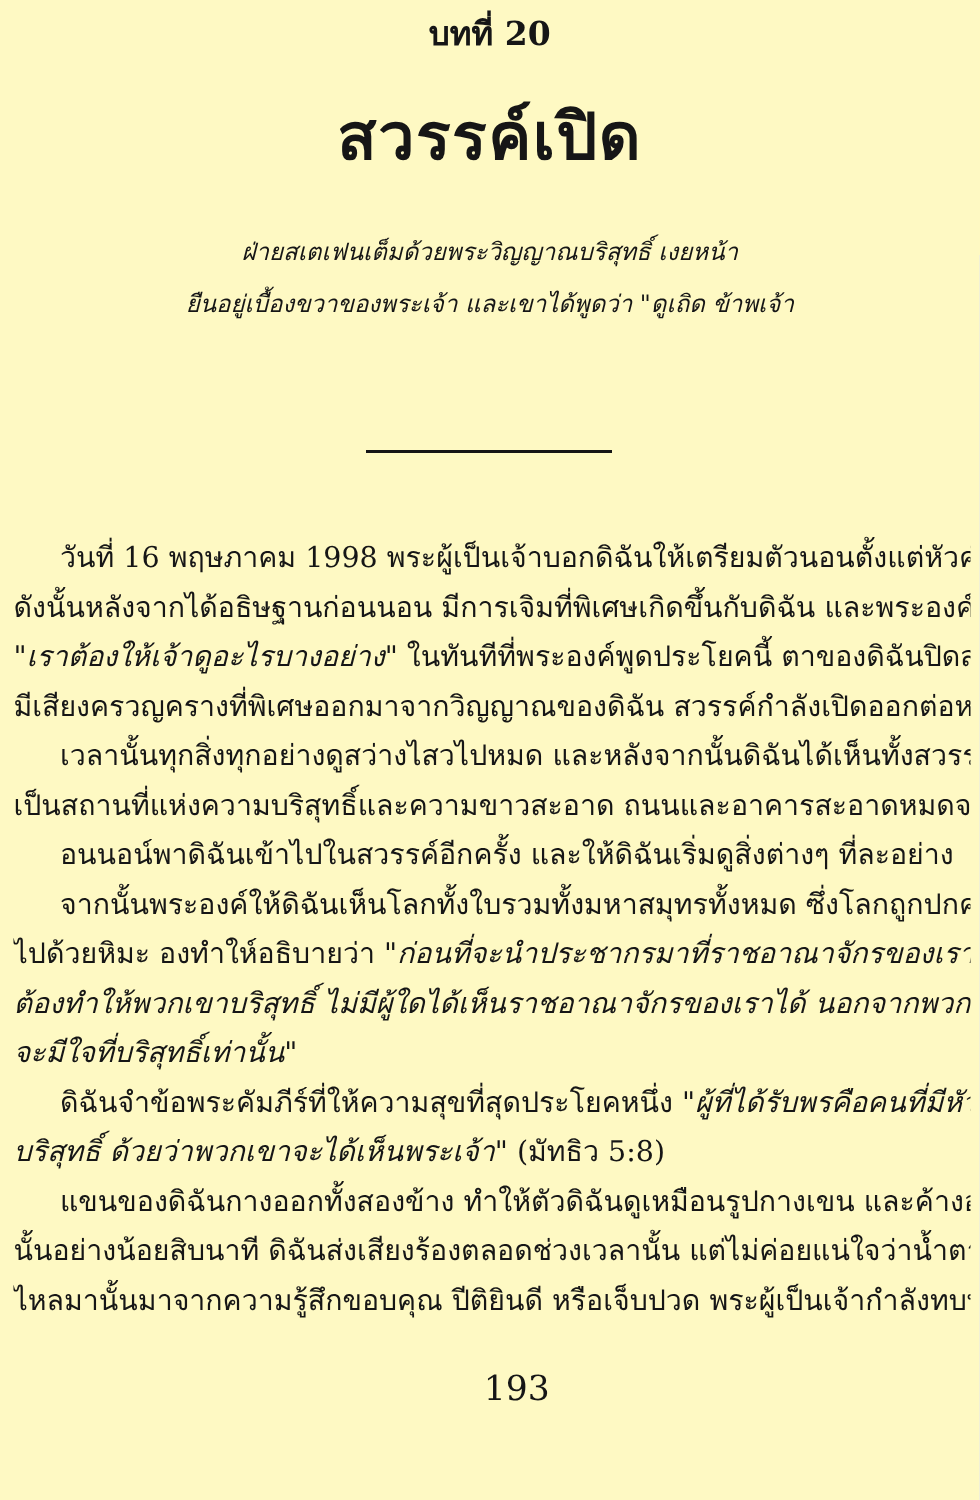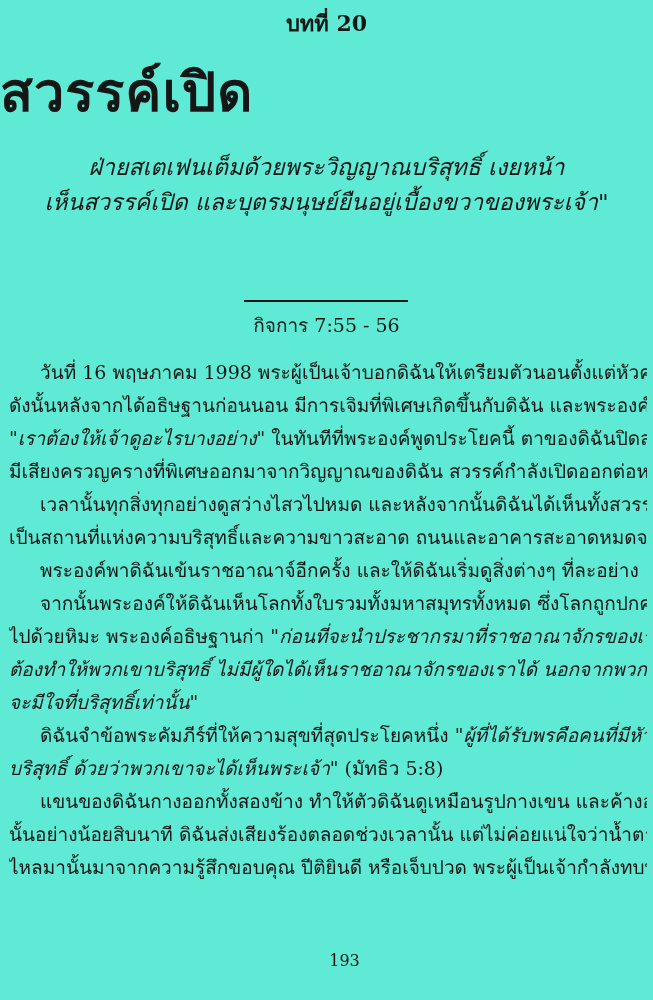--- a/index.html
+++ b/index.html
@@ -1,48 +1,48 @@
 <!DOCTYPE html>
 <html><head>
 <meta charset="utf-8">
 <style>
   html, body { margin: 0; padding: 0; background: #e8e8e8; }
   .page {
     position: relative;
     width: 653px;
     height: 1000px;
     margin: 0 auto;
-    background: #5eead4;
+    background: #fef9c3;
     color: #161616;
     font-family: "DejaVu Serif", "Liberation Serif", serif;
     overflow: hidden;
   }
   .chapter-label {
     position: absolute;
     top: 8px; left: 0; right: 0;
     text-align: center;
     font-size: 22px;
     font-weight: bold;
     line-height: 30px;
   }
   .page-title {
     position: absolute;
     top: 64px; left: 0; right: 0;
-    text-align: left;
-    font-size: 54px;
+    text-align: center;
+    font-size: 43px;
     font-weight: bold;
     line-height: 56px;
     letter-spacing: 1px;
   }
   .epigraph {
     position: absolute;
     top: 150px; left: 30px; right: 30px;
     text-align: center;
     font-style: italic;
-    font-size: 23px;
+    font-size: 16px;
     line-height: 35px;
   }
   .divider {
     position: absolute;
     top: 300px;
     left: 244px;
     width: 164px;
     height: 2px;
     background: #151515;
   }
@@ -58,55 +58,54 @@
     top: 356px; left: 9px; right: 6px;
     font-size: 19px;
     line-height: 33px;
   }
   .para { margin: 0; }
   .line { white-space: nowrap; overflow: hidden; }
   .line.indent { padding-left: 31px; }
   .italic { font-style: italic; }
   .page-number {
     position: absolute;
-    top: 951px; left: 0; right: 0;
+    top: 913px; left: 0; right: 0;
     text-align: center;
-    font-size: 16px;
+    font-size: 23px;
     padding-left: 36px;
   }
 </style>
 </head>
 <body>
 
 <div class="page">
   <div class="chapter-label">บทที่ 20</div>
   <div class="page-title">สวรรค์เปิด</div>
   <div class="epigraph">
       <div class="ep-line">ฝ่ายสเตเฟนเต็มด้วยพระวิญญาณบริสุทธิ์ เงยหน้า</div>
-      <div class="ep-line">เห็นสวรรค์เปิด และบุตรมนุษย์ยืนอยู่เบื้องขวาของพระเจ้า"</div>
+      <div class="ep-line">ยืนอยู่เบื้องขวาของพระเจ้า และเขาได้พูดว่า "ดูเถิด ข้าพเจ้า</div>
     </div>
   <div class="divider"></div>
-  <div class="reference">กิจการ 7:55 - 56</div>
   <div class="body-text">
       <div class="para">
         <div class="line indent"><span>วันที่ 16 พฤษภาคม 1998  พระผู้เป็นเจ้าบอกดิฉันให้เตรียมตัวนอนตั้งแต่หัวค่ำ</span></div>
         <div class="line"><span>ดังนั้นหลังจากได้อธิษฐานก่อนนอน มีการเจิมที่พิเศษเกิดขึ้นกับดิฉัน และพระองค์ได้พูดว่า</span></div>
         <div class="line"><span class="italic">"เราต้องให้เจ้าดูอะไรบางอย่าง" </span><span>ในทันทีที่พระองค์พูดประโยคนี้ ตาของดิฉันปิดสนิท และ</span></div>
         <div class="line"><span>มีเสียงครวญครางที่พิเศษออกมาจากวิญญาณของดิฉัน สวรรค์กำลังเปิดออกต่อหน้าดิฉัน</span></div>
       </div>
       <div class="para">
         <div class="line indent"><span>เวลานั้นทุกสิ่งทุกอย่างดูสว่างไสวไปหมด และหลังจากนั้นดิฉันได้เห็นทั้งสวรรค์</span></div>
         <div class="line"><span>เป็นสถานที่แห่งความบริสุทธิ์และความขาวสะอาด ถนนและอาคารสะอาดหมดจดอย่างไม่</span></div>
       </div>
       <div class="para">
-        <div class="line indent"><span>พระองค์พาดิฉันเข้นราชอาณาจ์อีกครั้ง และให้ดิฉันเริ่มดูสิ่งต่างๆ ที่ละอย่าง</span></div>
+        <div class="line indent"><span>อนนอน์พาดิฉันเข้าไปในสวรรค์อีกครั้ง และให้ดิฉันเริ่มดูสิ่งต่างๆ ที่ละอย่าง</span></div>
       </div>
       <div class="para">
         <div class="line indent"><span>จากนั้นพระองค์ให้ดิฉันเห็นโลกทั้งใบรวมทั้งมหาสมุทรทั้งหมด ซึ่งโลกถูกปกคลุม</span></div>
-        <div class="line"><span>ไปด้วยหิมะ พระองค์อธิษฐานก่า </span><span class="italic">"ก่อนที่จะนำประชากรมาที่ราชอาณาจักรของเรา เรา</span></div>
+        <div class="line"><span>ไปด้วยหิมะ องทำให์อธิบายว่า </span><span class="italic">"ก่อนที่จะนำประชากรมาที่ราชอาณาจักรของเรา เรา</span></div>
         <div class="line"><span class="italic">ต้องทำให้พวกเขาบริสุทธิ์ ไม่มีผู้ใดได้เห็นราชอาณาจักรของเราได้ นอกจากพวกเขา</span></div>
         <div class="line"><span class="italic">จะมีใจที่บริสุทธิ์เท่านั้น"</span></div>
       </div>
       <div class="para">
         <div class="line indent"><span>ดิฉันจำข้อพระคัมภีร์ที่ให้ความสุขที่สุดประโยคหนึ่ง </span><span class="italic">"ผู้ที่ได้รับพรคือคนที่มีหัวใจ</span></div>
         <div class="line"><span class="italic">บริสุทธิ์ ด้วยว่าพวกเขาจะได้เห็นพระเจ้า" </span><span>(มัทธิว 5:8)</span></div>
       </div>
       <div class="para">
         <div class="line indent"><span>แขนของดิฉันกางออกทั้งสองข้าง ทำให้ตัวดิฉันดูเหมือนรูปกางเขน และค้างอยู่อย่าง</span></div>
         <div class="line"><span>นั้นอย่างน้อยสิบนาที ดิฉันส่งเสียงร้องตลอดช่วงเวลานั้น แต่ไม่ค่อยแน่ใจว่าน้ำตาที่</span></div>

